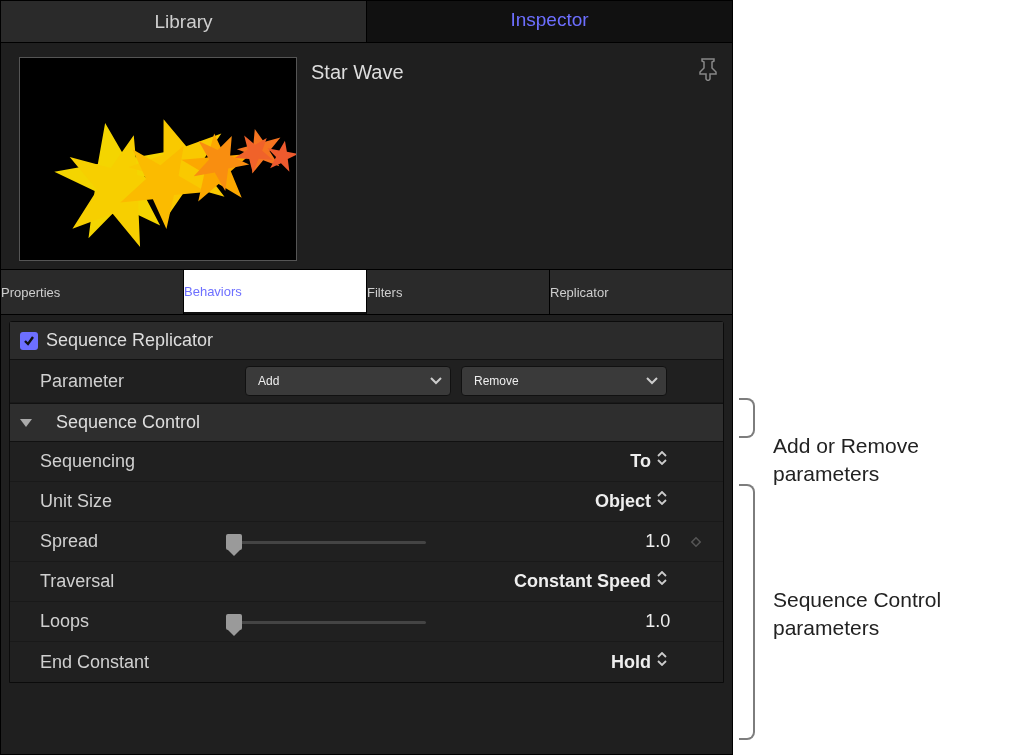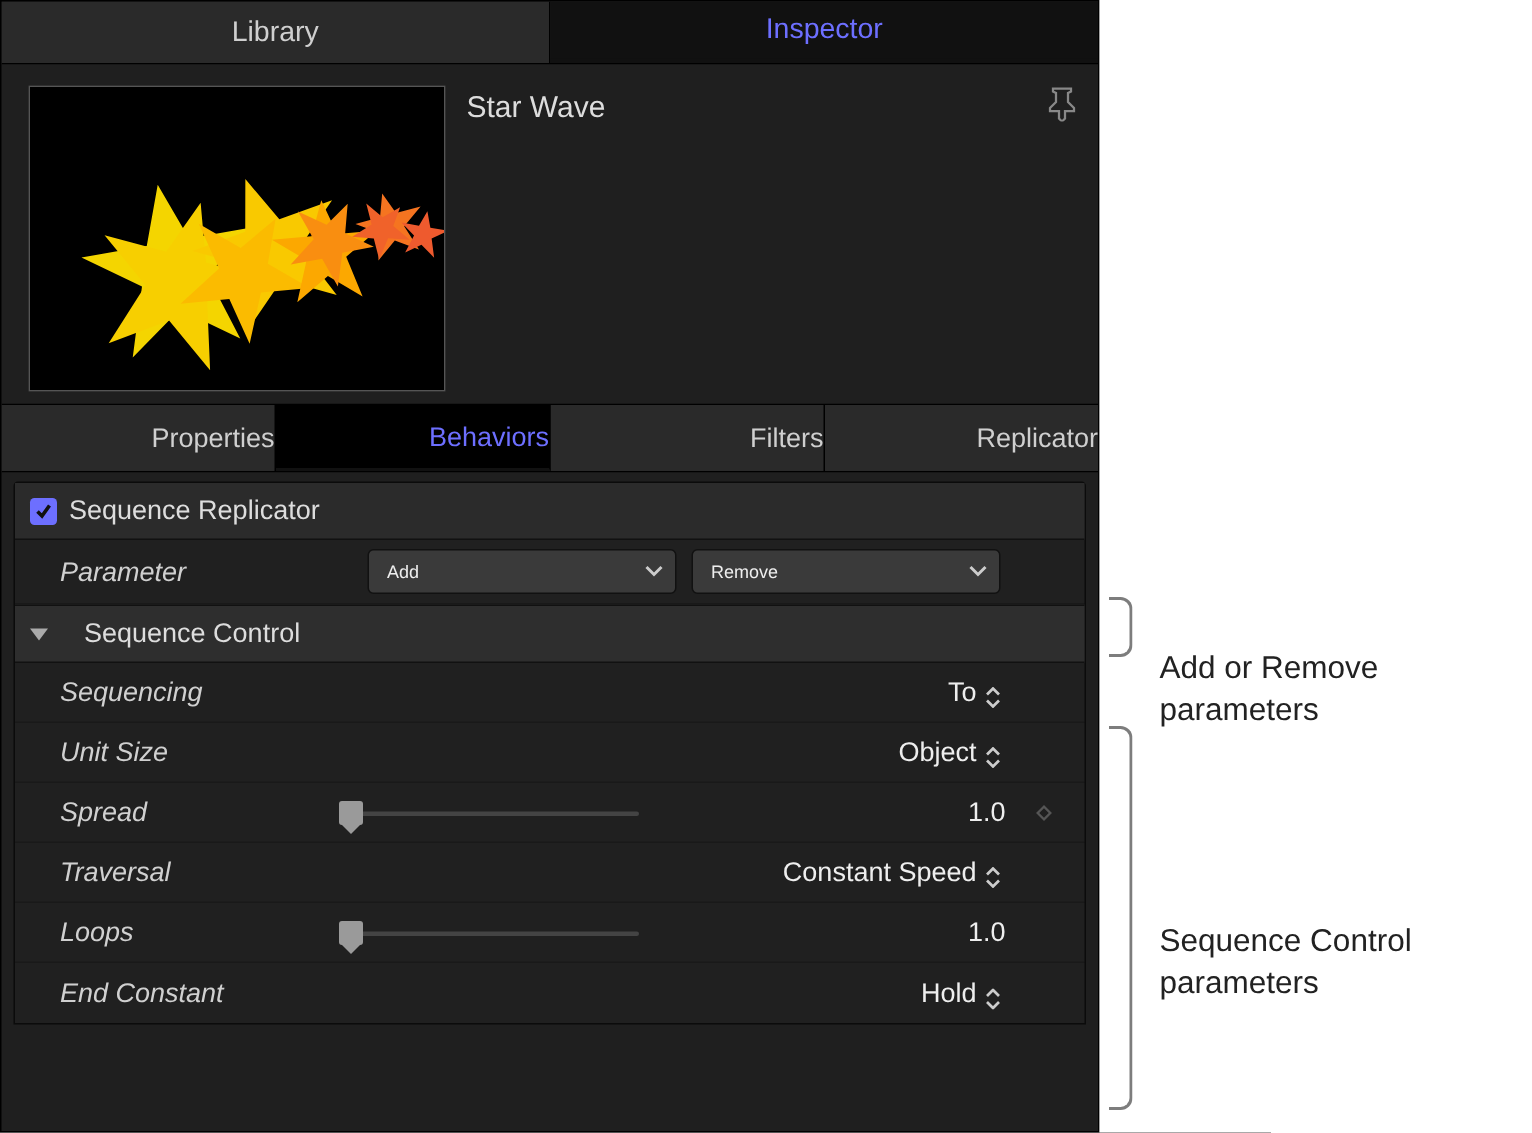--- a/index.html
+++ b/index.html
@@ -82,30 +82,30 @@
     display: flex;
     height: 46px;
     background: #2a2a2a;
     border-top: 1px solid #000;
     border-bottom: 1px solid #000;
   }
   .sub-tab {
     flex: 1;
     display: flex;
     align-items: center;
-    justify-content: flex-end;
-    font-size: 18px;
+    justify-content: flex-start;
+    font-size: 13px;
     color: #cfcfcf;
     cursor: pointer;
     border-right: 1px solid #000;
   }
   .sub-tab:last-child { border-right: none; }
   .sub-tab.active {
     color: #6d6fff;
-    background: #000000;
+    background: #ffffff;
     border-bottom: 2px solid #111;
   }
 
   
   .inspector {
     flex: 1;
     background: #1f1f1f;
     padding: 6px 8px 0 8px;
     display: flex;
     flex-direction: column;
@@ -143,21 +143,20 @@
     gap: 10px;
     min-height: 40px;
     border-bottom: 1px solid rgba(0,0,0,0.2);
   }
   .row:last-child { border-bottom: none; }
   .row .label {
     width: 195px;
     color: #d0d0d0;
     font-size: 18px;
     text-align: left;
-    font-style: italic;
   }
   .controls {
     flex: 1;
     display: flex;
     align-items: center;
     gap: 10px;
   }
   .popup {
     background: #3a3a3a;
     border: 1px solid #111;
@@ -176,23 +175,24 @@
   .popup .caret {
     position: absolute;
     right: 8px;
     top: 50%;
     transform: translateY(-50%);
   }
   .mini-popup {
     color: #eee;
     font-size: 18px;
     display: inline-flex;
-    align-items: flex-end;
+    align-items: flex-start;
     gap: 6px;
     cursor: pointer;
+    font-weight: bold;
   }
   .stepper svg { display:block; }
 
   .value-col {
     width: 260px;
     display: flex;
     justify-content: flex-end;
     align-items: center;
     gap: 6px;
     color: #eee;
@@ -474,14 +474,14 @@
 
     </div>
   </div>
 </div>
 
 <div class="annot">
   <div class="br" style="left:6px; top:398px; height:40px; width:16px;"></div>
   <div class="lbl" style="left:40px; top:392px; width:230px;margin-top:40px;">Add or Remove parameters</div>
 
   <div class="br" style="left:6px; top:484px; height:256px; width:16px;"></div>
-  <div class="lbl" style="left:40px; top:614px; width:230px;">Sequence Control parameters</div>
+  <div class="lbl" style="left:40px; top:586px; width:230px;">Sequence Control parameters</div>
 </div>
 
 </body></html>

